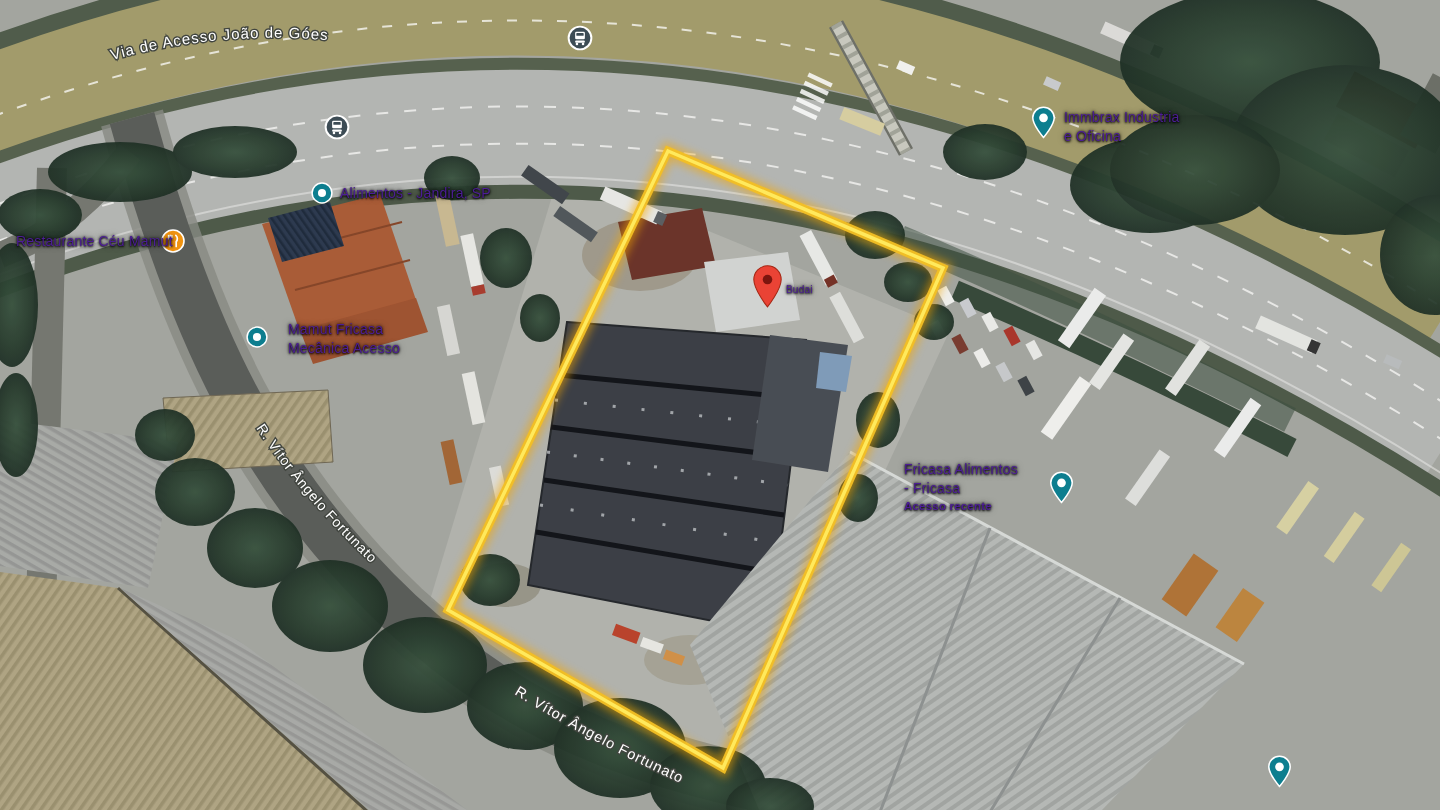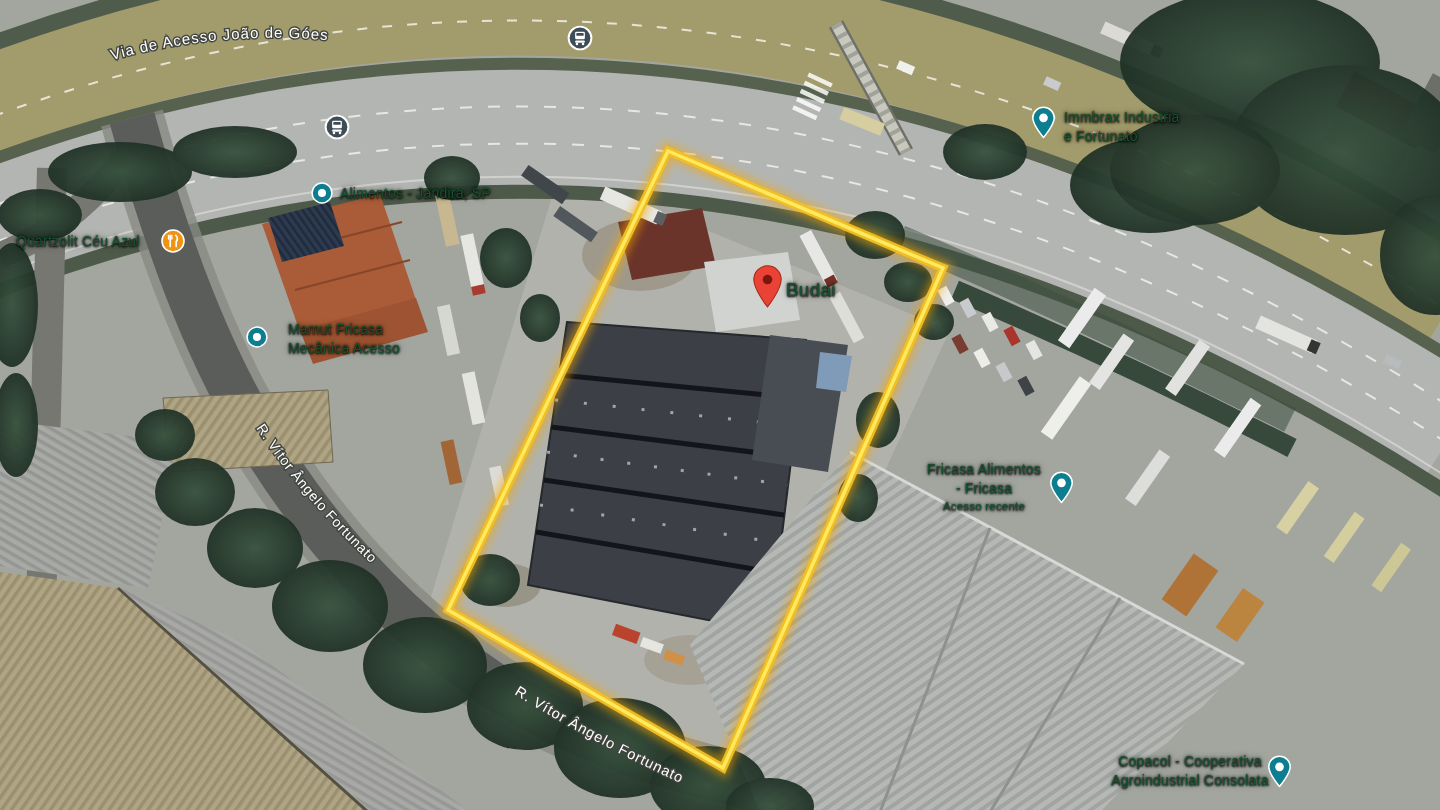--- a/index.html
+++ b/index.html
@@ -1,25 +1,25 @@
 <!DOCTYPE html>
 <html><head>
 <meta charset="utf-8">
 <style>
   html,body{margin:0;padding:0;background:#000;}
   #stage{position:relative;width:1440px;height:810px;overflow:hidden;
          font-family:"Liberation Sans",sans-serif;background:#a6a8a1;}
   svg.layer{position:absolute;left:0;top:0;width:1440px;height:810px;}
   svg.bg{filter:blur(0.7px) saturate(0.92) contrast(0.98);}
-  .poi-label{position:absolute;color:#14532d;font-size:14px;line-height:19px;font-weight:500;
+  .poi-label{position:absolute;color:#4c1d95;font-size:14px;line-height:19px;font-weight:500;
              letter-spacing:.2px;white-space:nowrap;
              text-shadow:0 1px 2px rgba(0,0,0,.95),0 0 3px rgba(0,0,0,.85),0 0 6px rgba(0,0,0,.55);}
-  .poi-label.center{text-align:center;white-space:normal;}
-  .poi-note{font-size:11.5px;font-weight:400;line-height:14px;margin-top:1px;}
-  .pin-label{font-size:19px;}
+  .poi-label.center{white-space:normal;}
+  .poi-note{font-size:11.5px;font-weight:700;line-height:14px;margin-top:1px;}
+  .pin-label{font-size:10px;}
   .icon{position:absolute;display:block;}
   .road-txt{fill:#fff;stroke:#41453f;stroke-width:2.8px;paint-order:stroke;
             font-family:"Liberation Sans",sans-serif;font-weight:500;}
 </style>
 </head>
 <body>
 
 <div id="stage">
 
   <svg class="layer bg" viewBox="0 0 1440 810">
@@ -386,41 +386,37 @@
         <path d="M12 1 C6 1 1.4 5.7 1.4 11.6 c0 7.9 10.6 21.2 10.6 21.2 s10.6-13.3 10.6-21.2 C22.6 5.7 18 1 12 1 z" fill="#ea4335" stroke="#a52714" stroke-width="0.8"></path>
         <circle cx="12" cy="11.6" r="3.7" fill="#7c150e"></circle>
       </svg>
   </span>
 
   <div class="poi-label" style="left:340px;top:184px">
     <span>Alimentos - Jandira, SP</span>
   </div>
 
   <div class="poi-label" style="left:16px;top:232px">
-    <span>Quartzolit Céu Azul</span>
+    <span>Restaurante Céu Mamut</span>
   </div>
 
   <div class="poi-label" style="left:288px;top:320px">
     <div>Mamut Fricasa</div>
     <div>Mecânica Acesso</div>
   </div>
 
   <div class="poi-label" style="left:1064px;top:108px">
     <div>Immbrax Industria</div>
-    <div>e Fortunato</div>
+    <div>e Oficina</div>
   </div>
 
   <div class="poi-label pin-label" style="left:786px;top:280px">
     <span>Budai</span>
   </div>
 
   <div class="poi-label center" style="left:904px;top:460px;width:160px">
     <div>Fricasa Alimentos</div>
     <div>- Fricasa</div>
     <div class="poi-note">Acesso recente</div>
   </div>
 
-  <div class="poi-label center" style="left:1086px;top:752px;width:208px">
-    <div>Copacol - Cooperativa</div>
-    <div>Agroindustrial Consolata</div>
-  </div>
 
 </div>
 
 </body></html>

